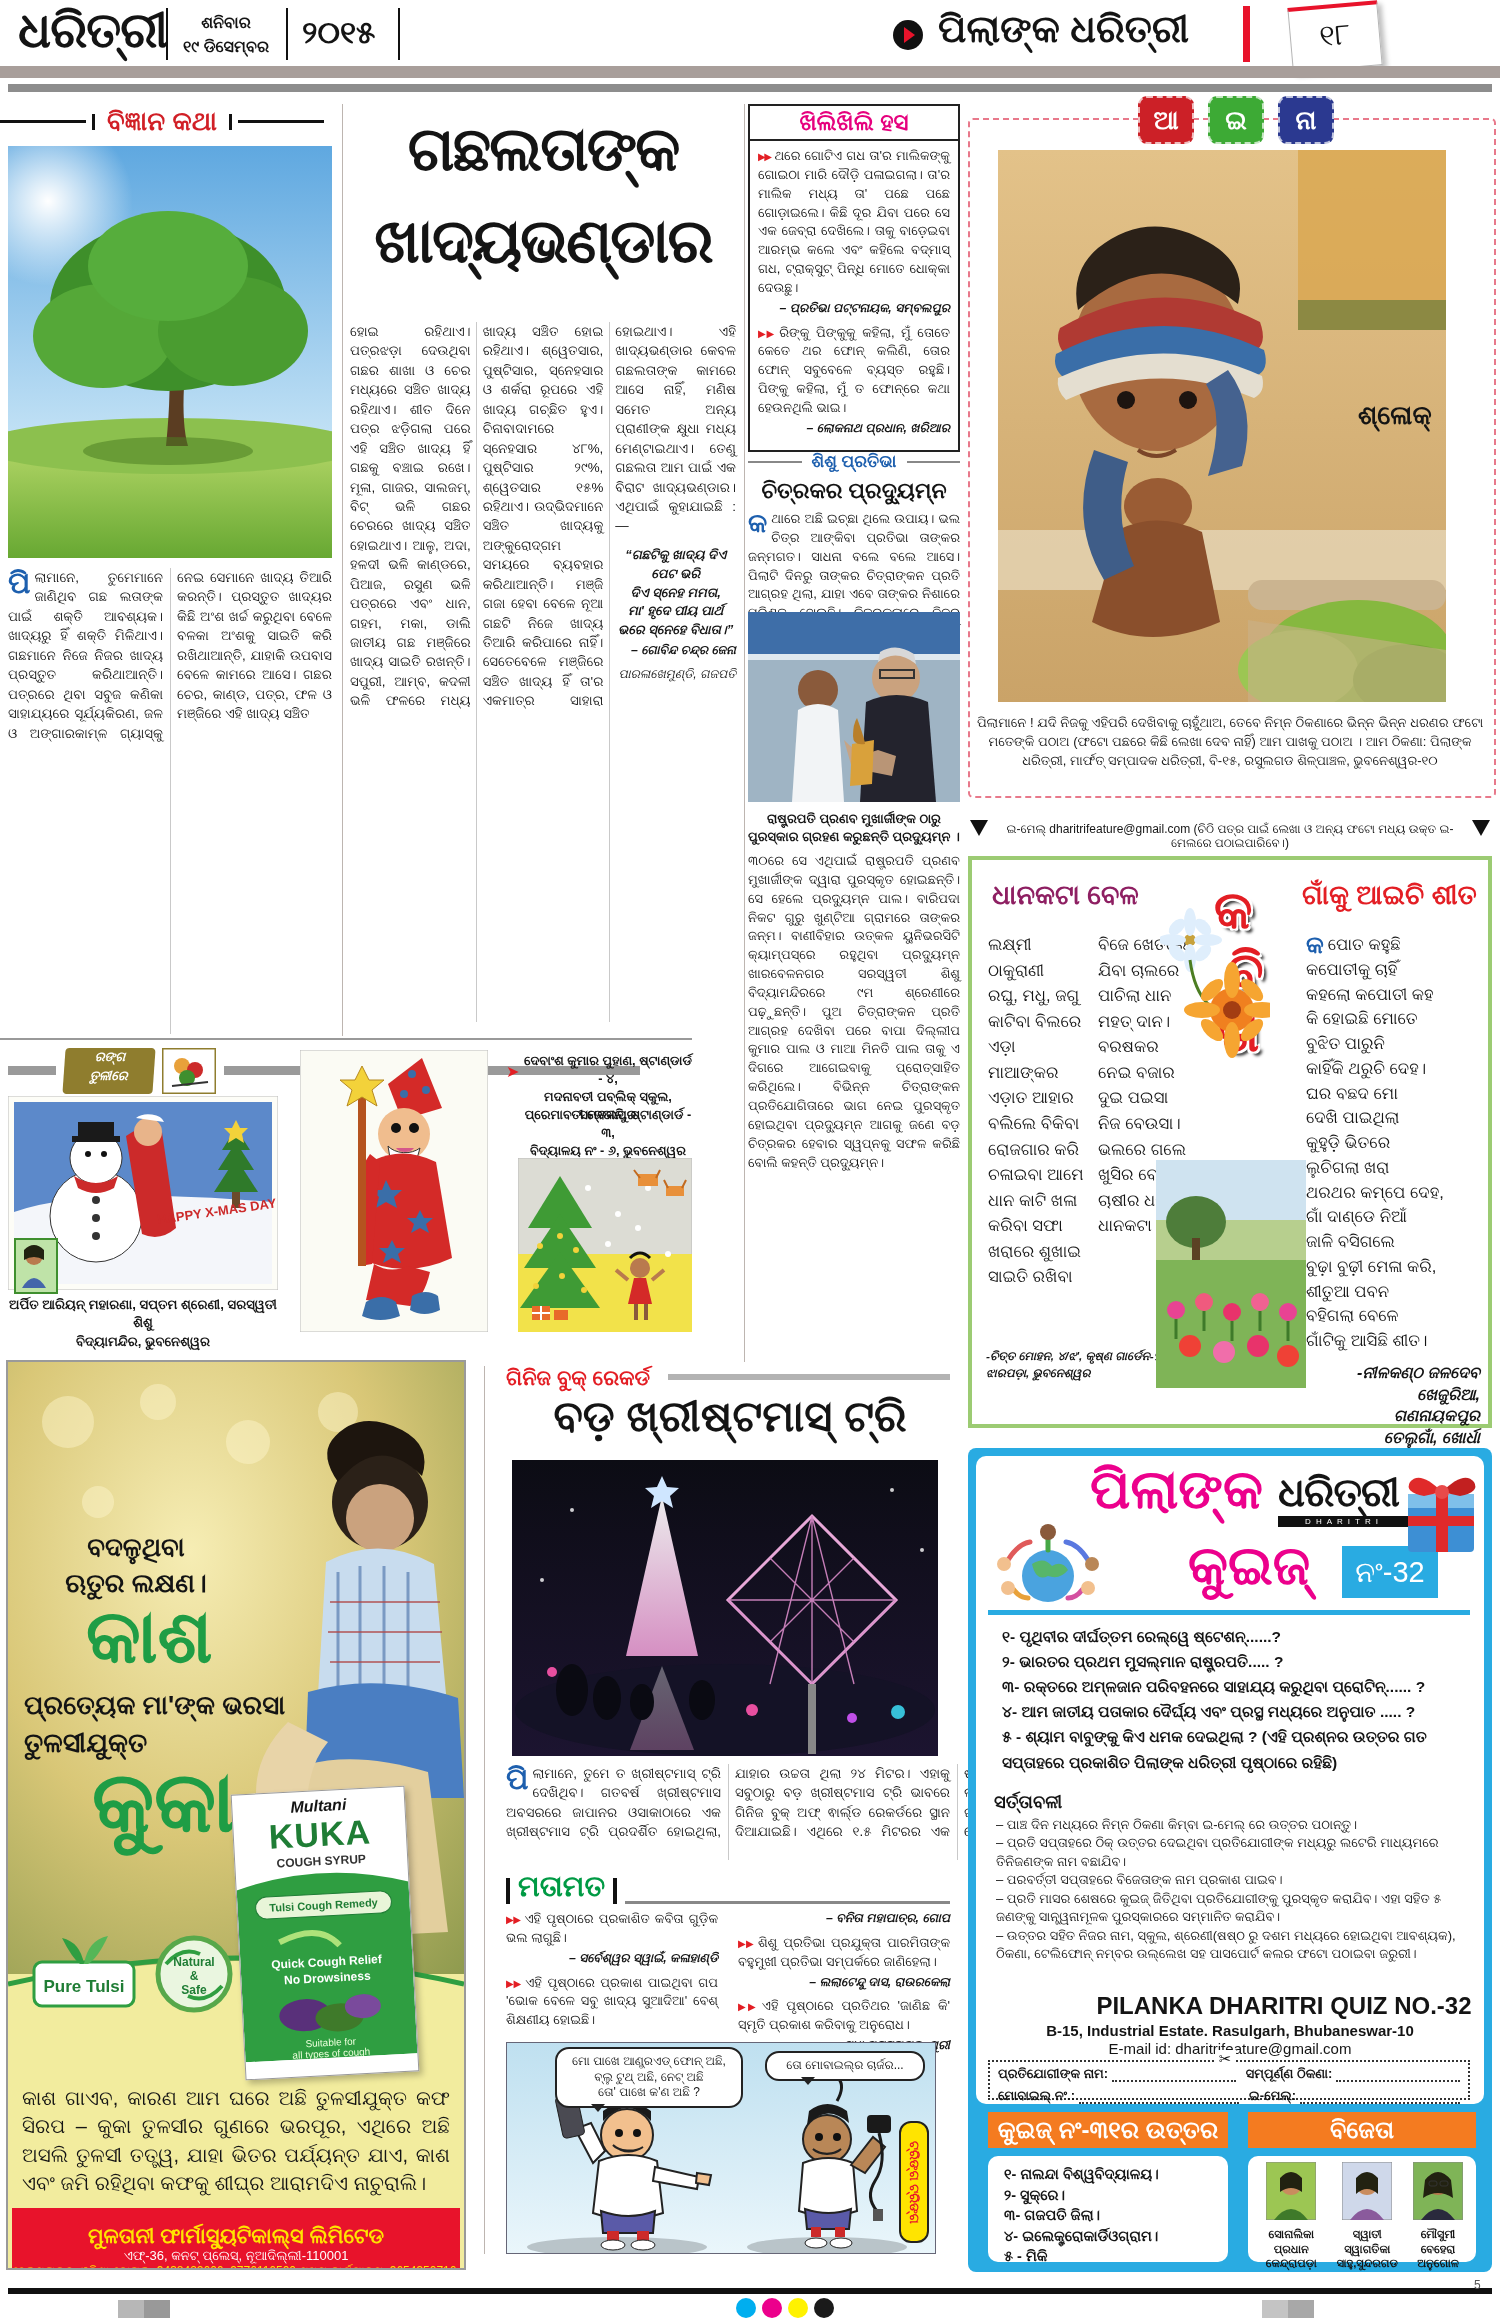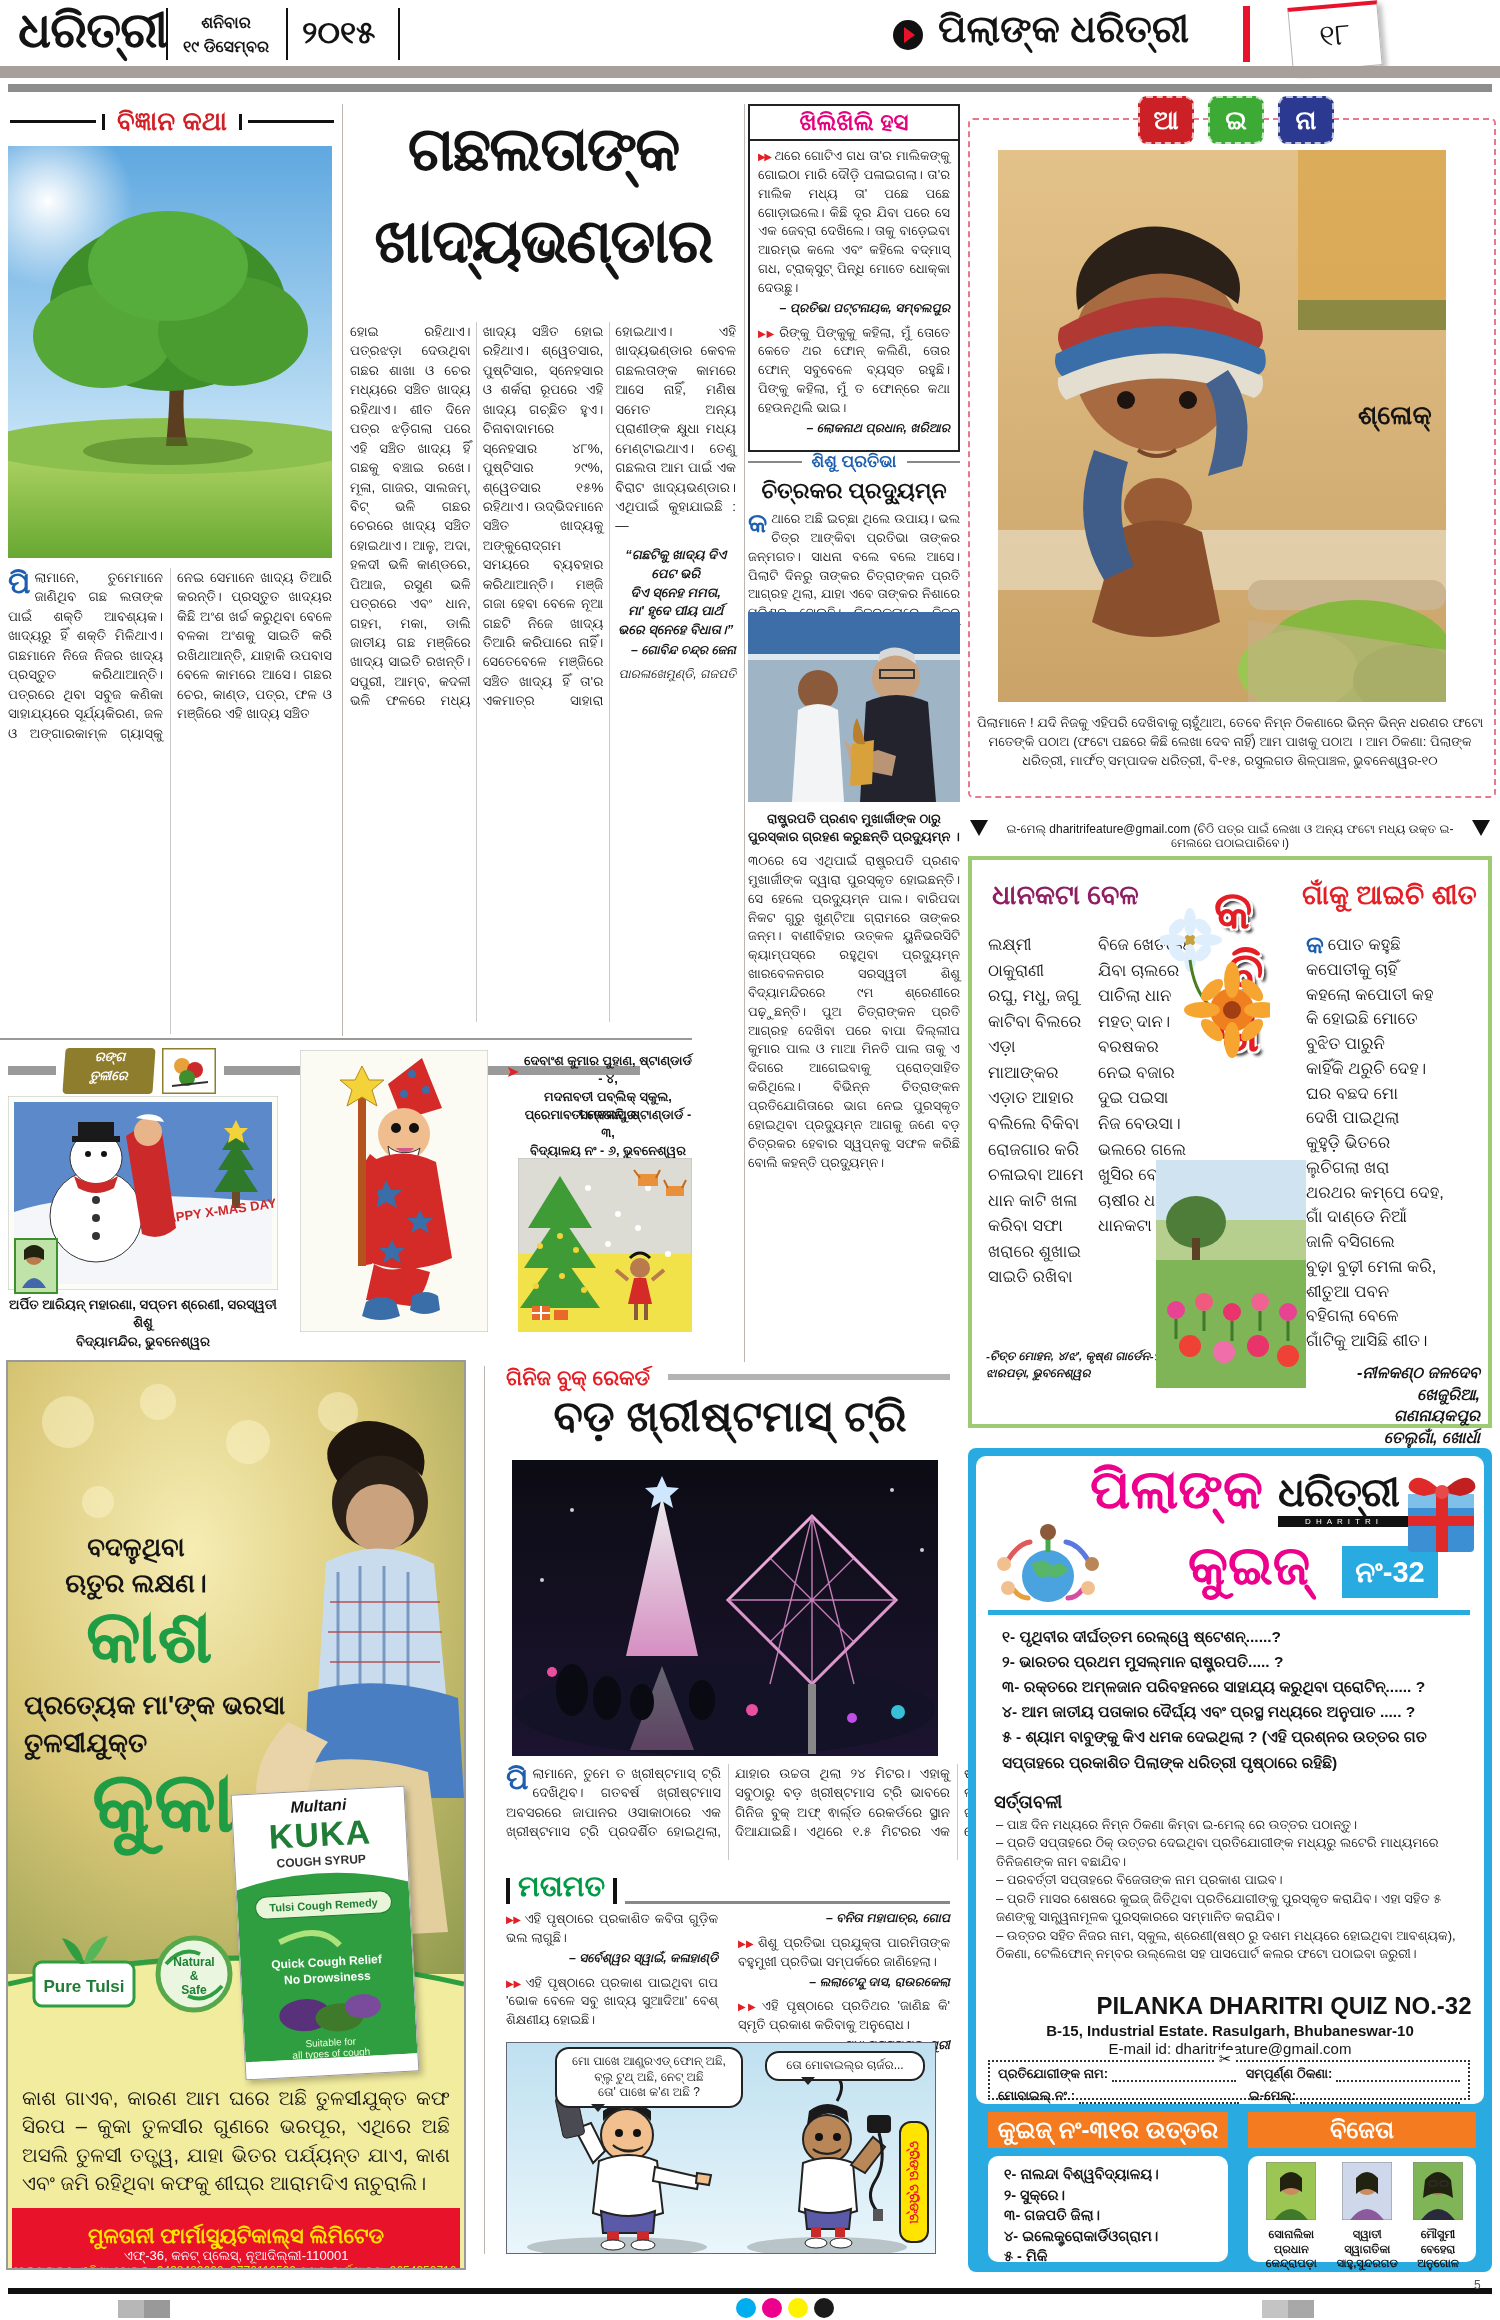--- a/index.html
+++ b/index.html
@@ -53,21 +53,21 @@
     <div style="position:absolute;left:11px;top:7px;border-left:11px solid #e8132b;border-top:8px solid transparent;border-bottom:8px solid transparent"></div>
   </div>
   <div class="abs b" style="left:938px;top:8px;font-size:38px">ପିଲାଙ୍କ ଧରିତ୍ରୀ</div>
   <div class="abs" style="left:1243px;top:6px;width:7px;height:56px;background:#e8132b"></div>
   <div class="abs" style="left:1290px;top:4px;width:88px;height:60px;background:#fff;border:1px solid #b5b5b5;border-top:4px solid #e8132b;transform:rotate(-5deg);box-shadow:4px 4px 5px rgba(0,0,0,.25)">
     <div class="c" style="font-size:30px;margin-top:10px">୧୮</div>
   </div>
   <div class="abs" style="left:0;top:66px;width:1500px;height:12px;background:#a89e9a"></div>
   <div class="abs" style="left:8px;top:84px;width:1484px;height:8px;background:#8d8d8d"></div>
 
-  <div class="abs bracket" style="left:10px;top:106px;width:324px">
+  <div class="abs bracket" style="left:0;top:106px;width:324px">
     <div class="ln"></div>
       <div class="tick"></div>
     <div style="color:#d11f26;font-size:26px;font-weight:800;padding:0 6px">ବିଜ୍ଞାନ କଥା</div>
     <div class="tick"></div>
       <div class="ln"></div>
   </div>
 
   <svg class="abs" style="left:8px;top:146px" width="324" height="412">
     <defs>
       <linearGradient id="sky" x1="0" y1="0" x2="0" y2="1">
@@ -662,21 +662,21 @@
       <path d="M94 70 q-6 8 -14 8" stroke="#d44fa0" fill="none"></path>
         <circle cx="100" cy="68" r="7" fill="#f2c08e"></circle>
     </g>
   </svg>
   <div class="abs" style="left:1090px;top:1458px;font-size:54px;font-weight:900;color:#ec008c">ପିଲାଙ୍କ</div>
   <div class="abs" style="left:1278px;top:1470px">
     <div style="font-size:40px;font-weight:900;letter-spacing:-1px">ଧରିତ୍ରୀ</div>
     <div class="c" style="background:#111;color:#fff;font-size:8px;letter-spacing:5px;padding:1px 0;width:132px">DHARITRI</div>
   </div>
   <div class="abs" style="left:1188px;top:1534px;font-size:54px;font-weight:900;color:#ec008c">କୁଇଜ୍</div>
-  <div class="abs c" style="left:1342px;top:1546px;width:96px;height:52px;background:#29abe2;color:#fff;font-size:29px;font-weight:700;line-height:52px">ନଂ-32</div>
+  <div class="abs c" style="left:1342px;top:1546px;width:96px;height:52px;background:#29abe2;color:#fff;font-size:29px;font-weight:400;line-height:52px">ନଂ-32</div>
   <svg class="abs" style="left:1398px;top:1456px" width="86" height="104">
     <rect x="10" y="38" width="66" height="58" rx="4" fill="#3d8fd4"></rect>
     <rect x="10" y="38" width="66" height="14" fill="#7fc0ea"></rect>
     <rect x="38" y="38" width="12" height="58" fill="#e02a2a"></rect>
     <rect x="10" y="60" width="66" height="10" fill="#e02a2a"></rect>
     <path d="M44 36 q-22 -22 -32 -10 q-6 10 14 14z" fill="#e02a2a"></path>
     <path d="M44 36 q22 -22 32 -10 q6 10 -14 14z" fill="#c22020"></path>
     <circle cx="44" cy="36" r="7" fill="#e84a4a"></circle>
   </svg>
   <div class="abs" style="left:988px;top:1610px;width:482px;height:5px;background:#29abe2"></div>

